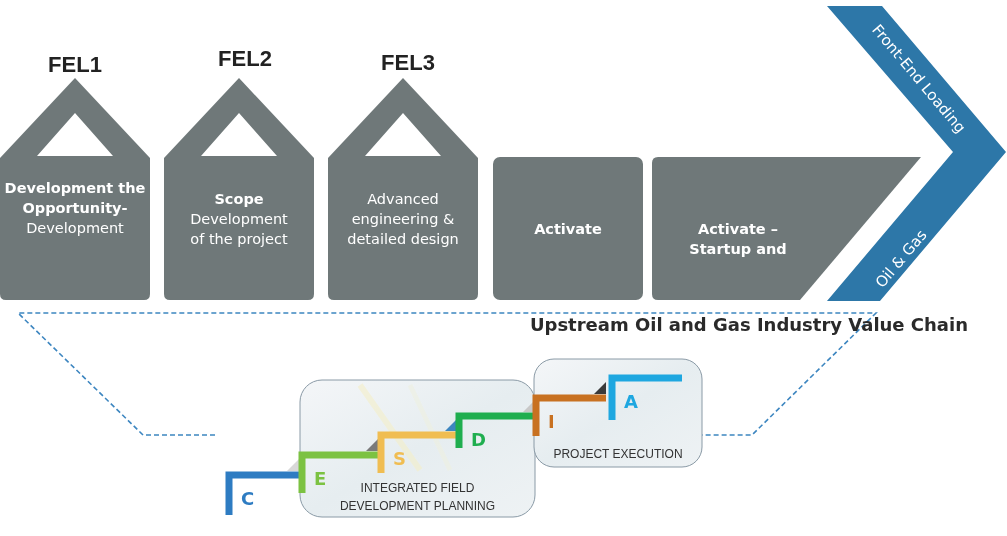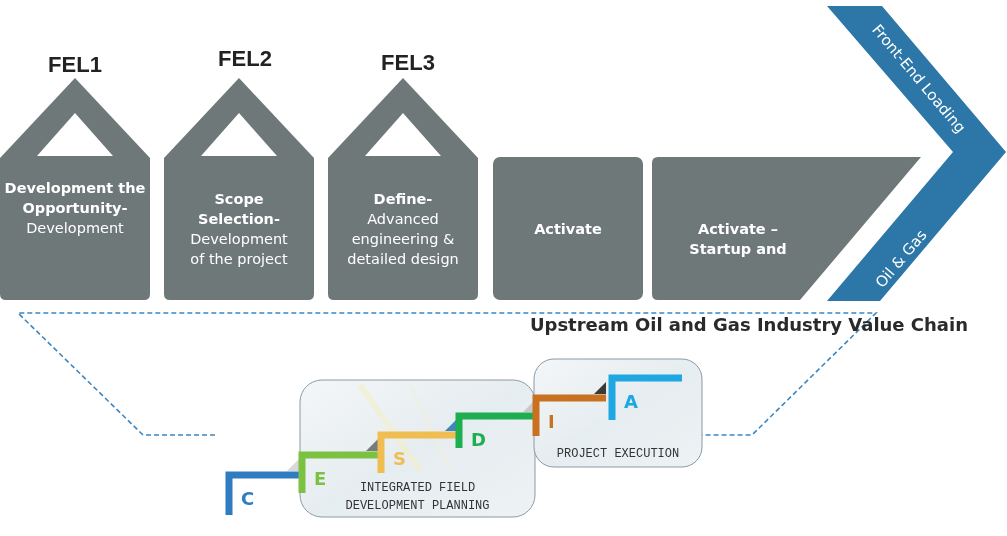--- a/index.html
+++ b/index.html
@@ -6,21 +6,21 @@
   body { width: 1007px; height: 536px; position: relative; overflow: hidden;
          font-family: "DejaVu Sans", "Liberation Sans", sans-serif; }
   svg#diagram { position: absolute; left: 0; top: 0; }
   .fel-label { font-family: "Liberation Sans", sans-serif; font-weight: 700; font-size: 22px; fill: #222; }
   .box-text { position: absolute; color: #ffffff; text-align: center;
               font-family: "DejaVu Sans", sans-serif; font-size: 14.5px; line-height: 20px; }
   .box-text .b { font-weight: 700; display: block; }
   .box-text .n { font-weight: 400; display: block; }
   .title { position: absolute; left: 0; width: 968px; top: 314px; text-align: right;
            font-family: "DejaVu Sans", sans-serif; font-weight: 700; font-size: 18px; color: #2a2a2a; }
-  .panel-label { position: absolute; text-align: center; font-family: Liberation Mono, monospace;
+  .panel-label { position: absolute; text-align: center; font-family: Liberation Sans, sans-serif;
                  font-size: 12px; color: #333; line-height: 18px; }
   .step-letter { font-family: "DejaVu Sans", sans-serif; font-weight: 700; font-size: 18px; }
   .chev-text { font-family: "DejaVu Sans", sans-serif; font-size: 15px; fill: #ffffff; }
 </style>
 </head>
 <body>
 
 <svg id="diagram" width="1007" height="536" viewBox="0 0 1007 536">
   <defs>
     <linearGradient id="panelGrad" x1="0" y1="0" x2="1" y2="1">
@@ -92,26 +92,24 @@
     </g>
 </svg>
 
 <div class="box-text" style="left:0;width:150px;top:178px;">
   <span class="b">Development the</span>
   <span class="b">Opportunity-</span>
   <span class="n">Development</span>
 </div>
 <div class="box-text" style="left:164px;width:150px;top:189px;">
   <span class="b">Scope</span>
-  <span class="b">Selection-</span>
   <span class="n">Development</span>
   <span class="n">of the project</span>
 </div>
 <div class="box-text" style="left:328px;width:150px;top:189px;">
-  <span class="b">Define-</span>
   <span class="n">Advanced</span>
   <span class="n">engineering &amp;</span>
   <span class="n">detailed design</span>
 </div>
 <div class="box-text" style="left:493px;width:150px;top:219px;">
   <span class="b">Activate</span>
 </div>
 <div class="box-text" style="left:668px;width:140px;top:219px;">
   <span class="b">Activate –</span>
   <span class="b">Startup and</span>

